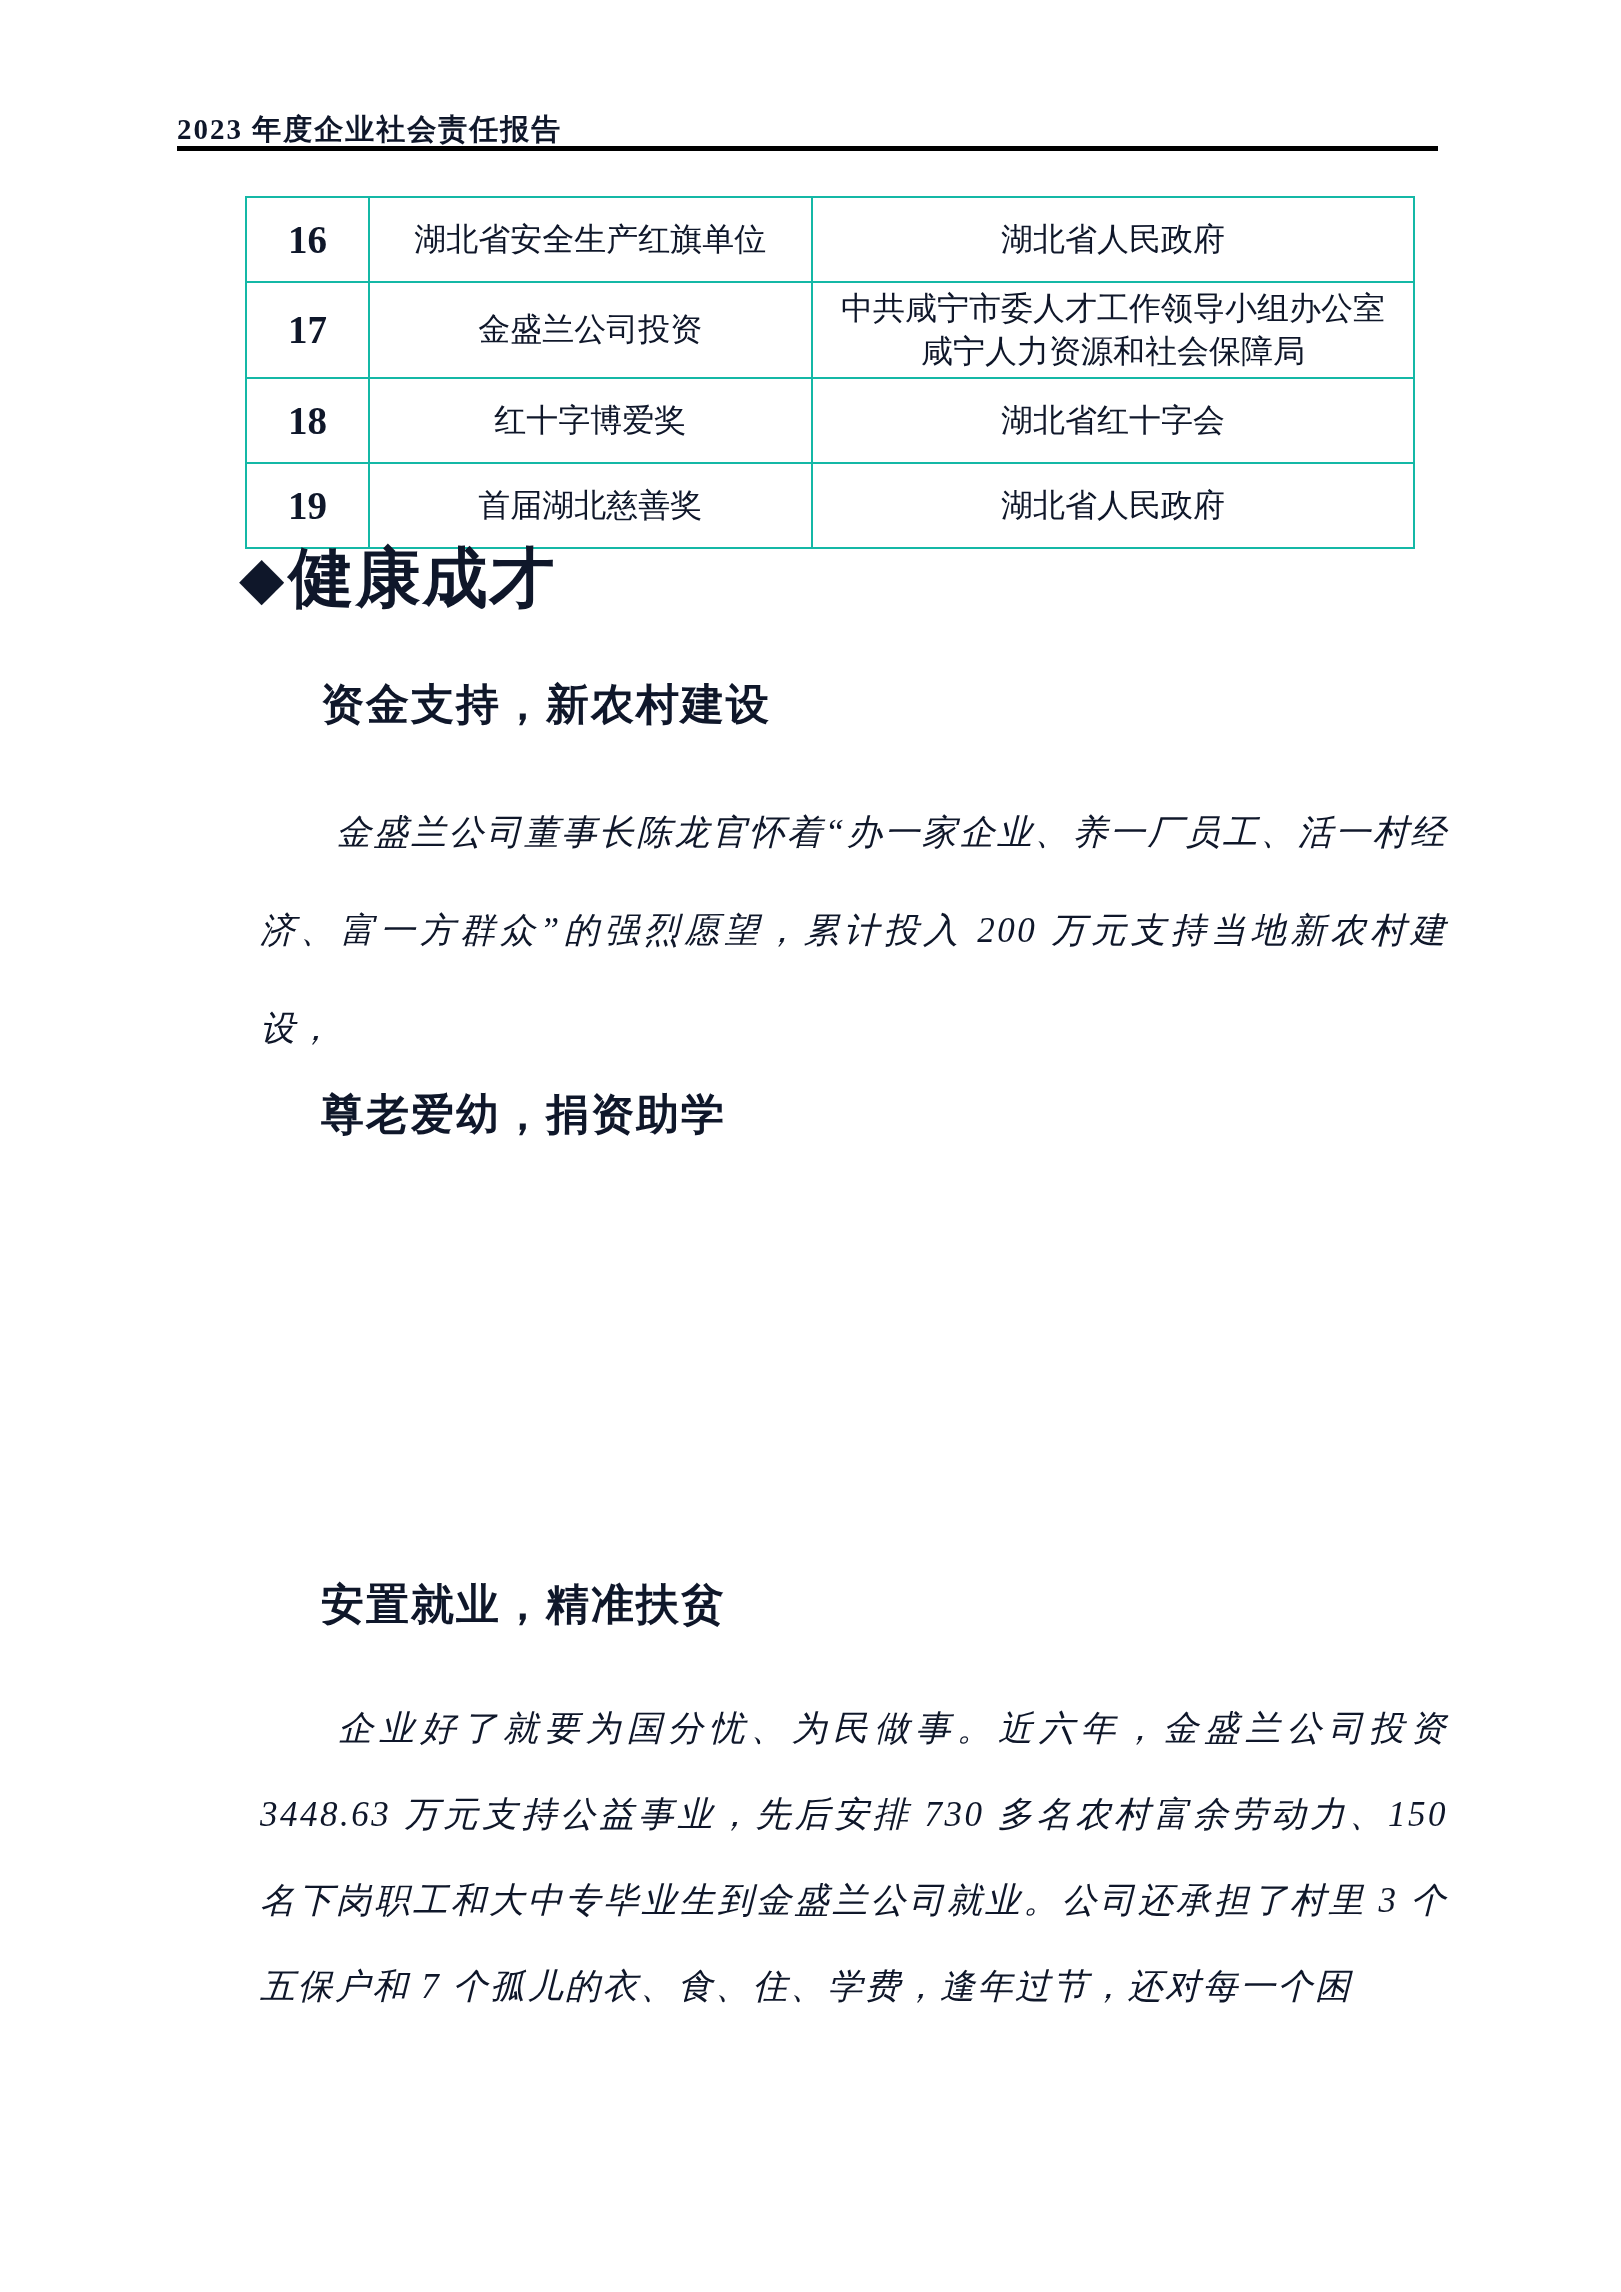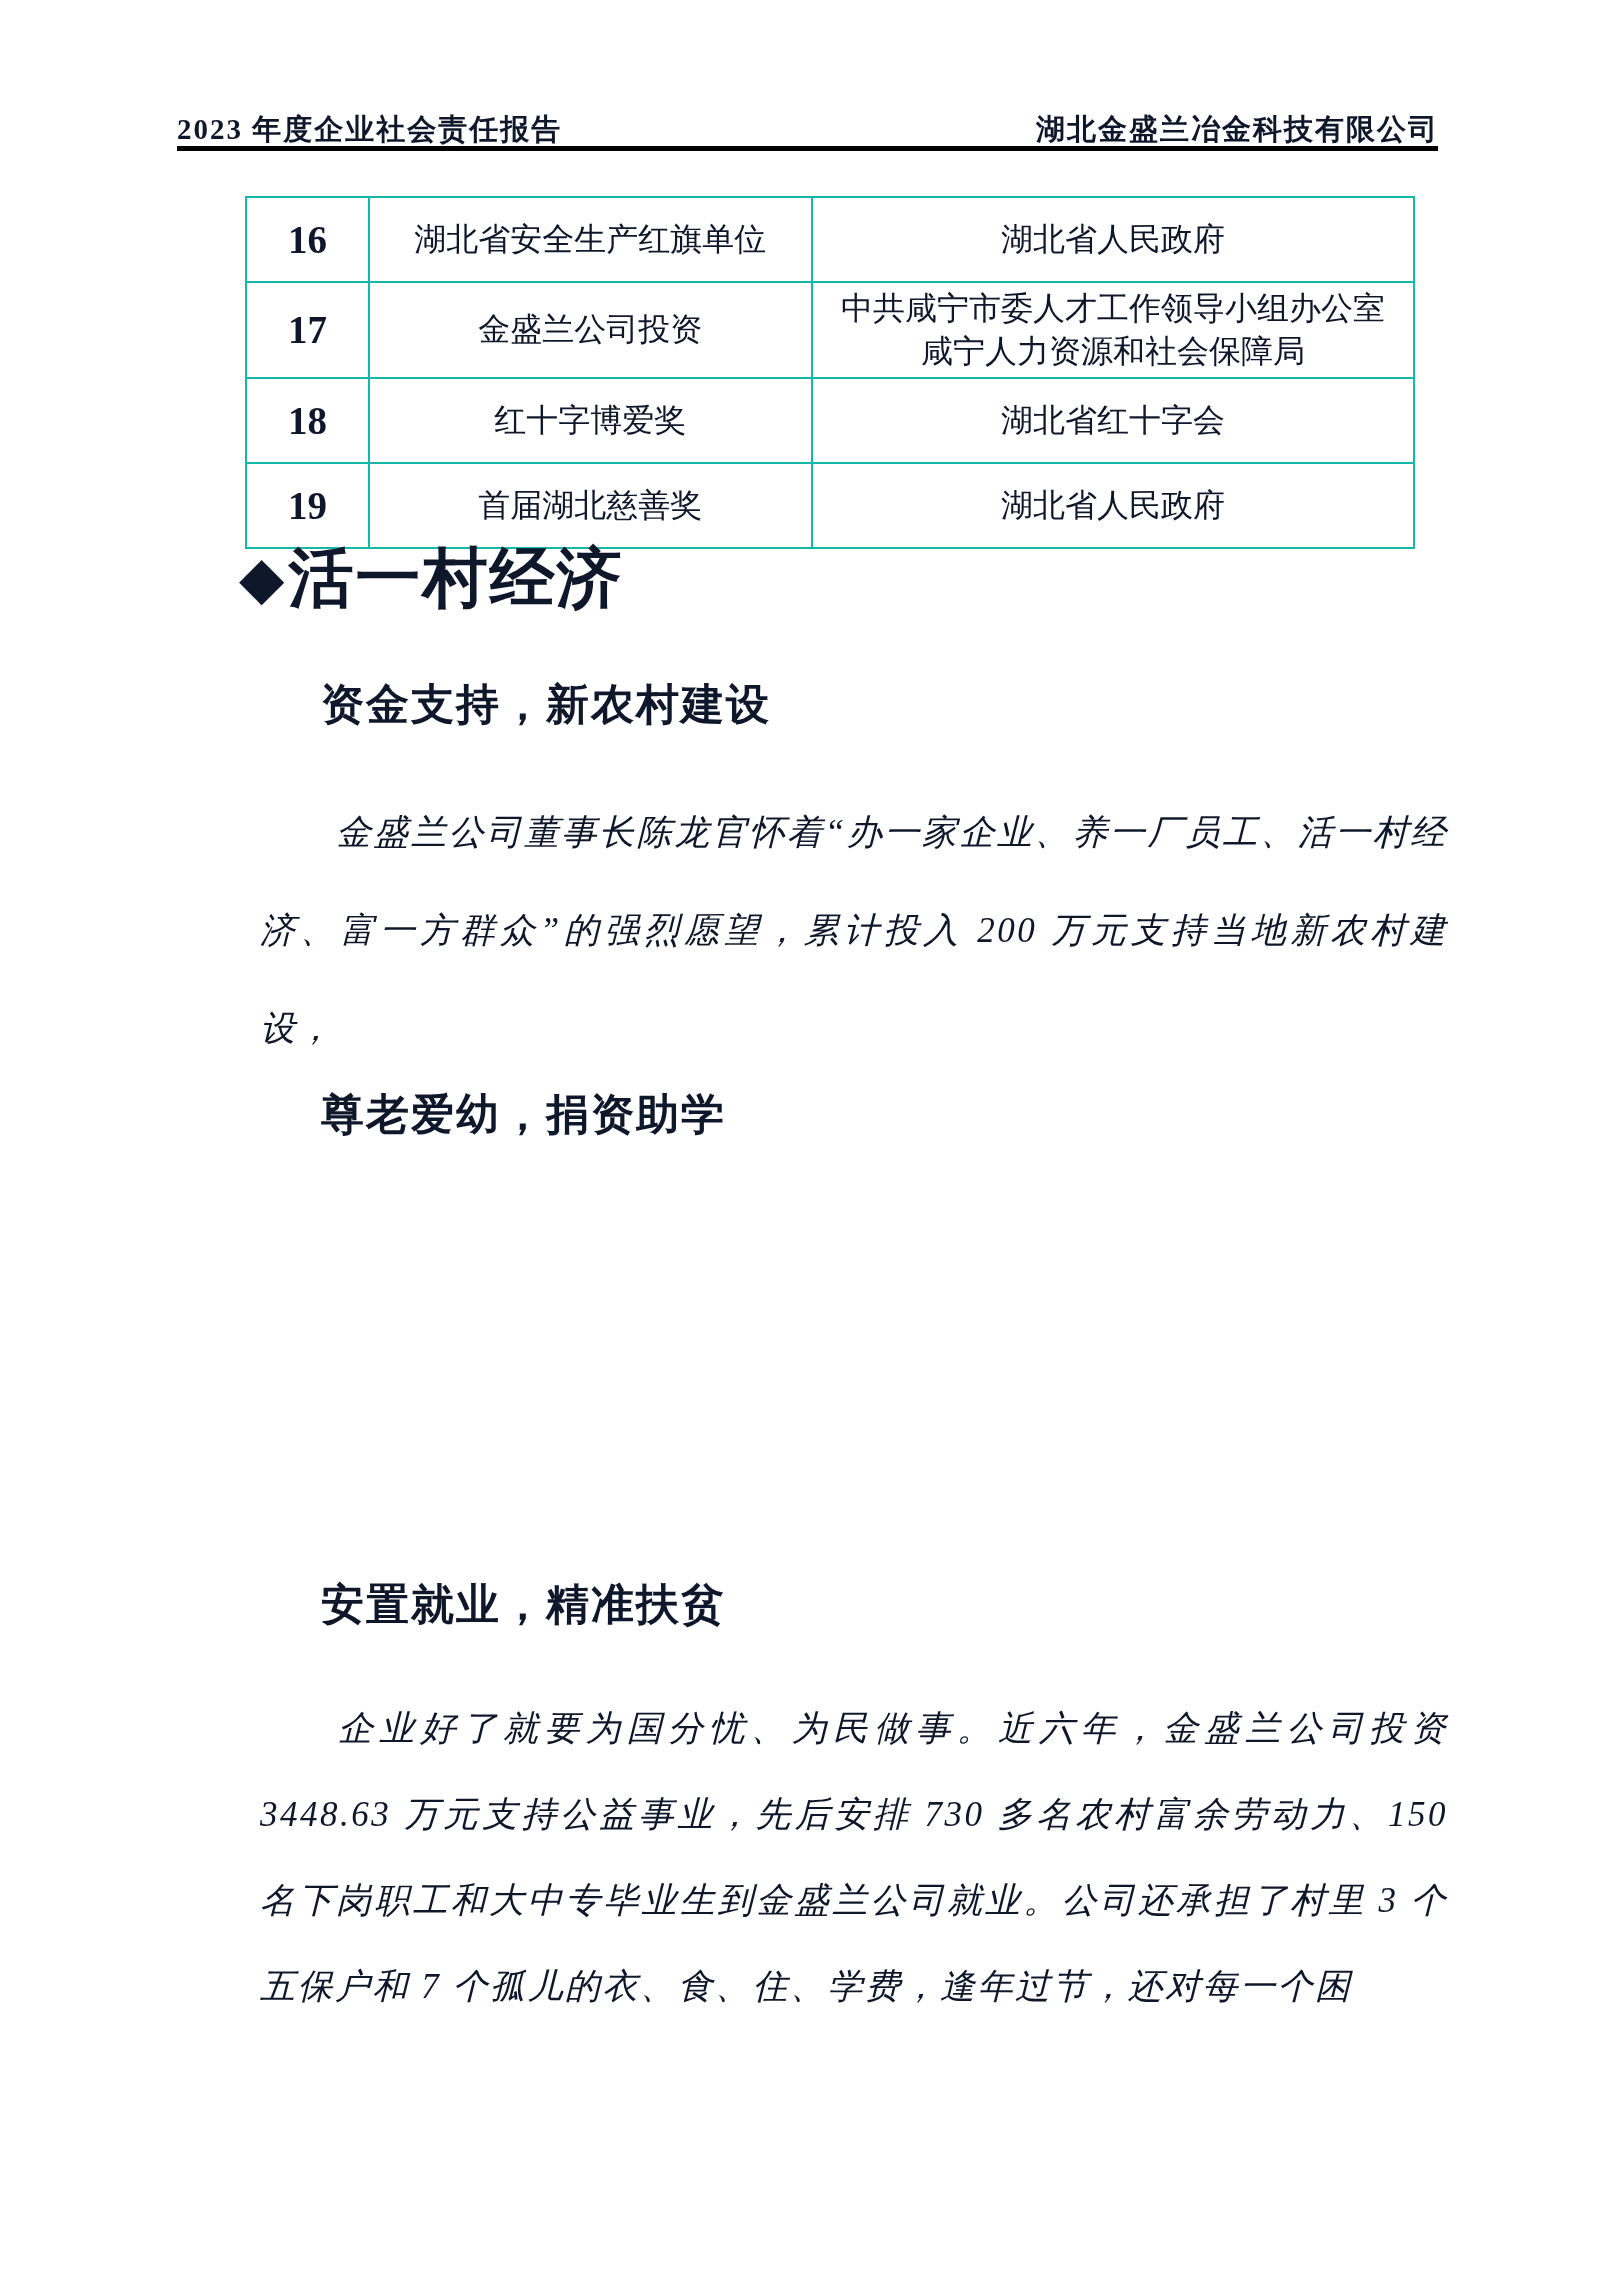--- a/index.html
+++ b/index.html
@@ -82,21 +82,20 @@
     font-family:"DejaVu Sans","Liberation Sans",sans-serif;
     font-size:28px;
   }
 </style>
 </head>
 <body>
 
 <div class="page">
 
   <div class="hdr-left">2023 年度企业社会责任报告</div>
-  <div class="hdr-right">湖北金盛兰冶金科技有限公司</div>
   <div class="hdr-rule"></div>
 
   <table class="awards">
     <tbody>
       <tr>
         <td class="c-num">16</td>
         <td class="c-award">湖北省安全生产红旗单位</td>
         <td class="c-issuer">
           <div>湖北省人民政府</div>
 
@@ -123,21 +122,21 @@
         <td class="c-award">首届湖北慈善奖</td>
         <td class="c-issuer">
           <div>湖北省人民政府</div>
 
         </td>
       </tr>
     </tbody>
   </table>
 
   <div class="section-heading">
-    <span class="bullet">◆</span><span>活一村经济</span>
+    <span class="bullet">◆</span><span>健康成才</span>
   </div>
 
   <div class="subhead s1">资金支持，新农村建设</div>
   <p class="para p1">金盛兰公司董事长陈龙官怀着“办一家企业、养一厂员工、活一村经济、富一方群众”的强烈愿望，累计投入 200 万元支持当地新农村建设，</p>
 
   <div class="subhead s2">尊老爱幼，捐资助学</div>
 
   <div class="subhead s3">安置就业，精准扶贫</div>
   <p class="para p3">企业好了就要为国分忧、为民做事。近六年，金盛兰公司投资 3448.63 万元支持公益事业，先后安排 730 多名农村富余劳动力、150 名下岗职工和大中专毕业生到金盛兰公司就业。公司还承担了村里 3 个五保户和 7 个孤儿的衣、食、住、学费，逢年过节，还对每一个困</p>
 

